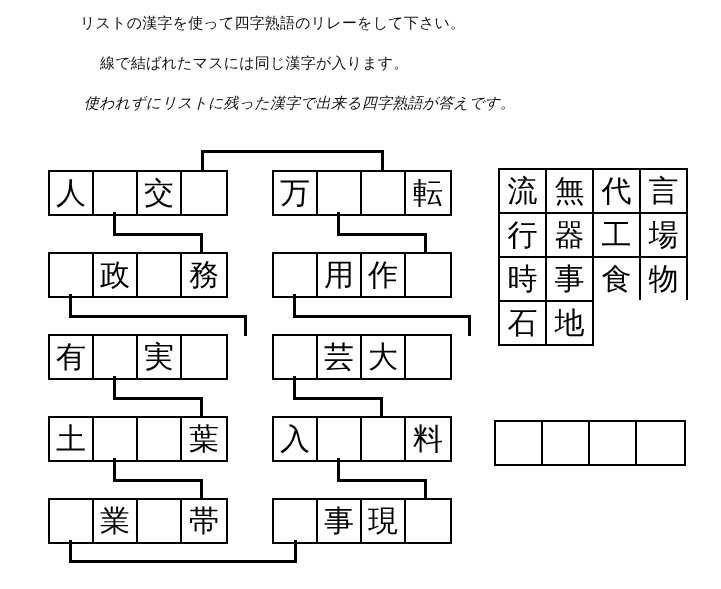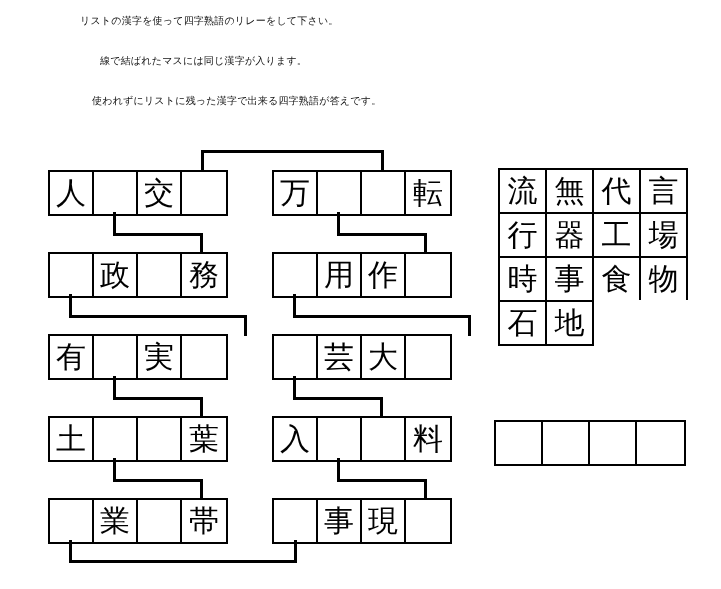--- a/index.html
+++ b/index.html
@@ -26,29 +26,29 @@
   }
 
   
   .instructions {
     position: absolute;
     left: 80px;
     top: 8px;
     width: 600px;
   }
   .instr-line {
-    font-size: 10px;
+    font-size: 15px;
     line-height: 1.0;
     letter-spacing: 0.2px;
     white-space: nowrap;
     color: #111;
   }
   .instr-line.l1 { position: absolute; left: 0;  top: 8px;  }
   .instr-line.l2 { position: absolute; left: 20px; top: 48px; }
-  .instr-line.l3 { position: absolute; left: 12px;  top: 88px; }
+  .instr-line.l3 { position: absolute; left: 4px;  top: 88px; font-style: italic; }
 
   
   .grid {
     position: absolute;
     border-collapse: collapse;
   }
   .grid-row {
     position: absolute;
     display: flex;
     border: 2px solid #000;

